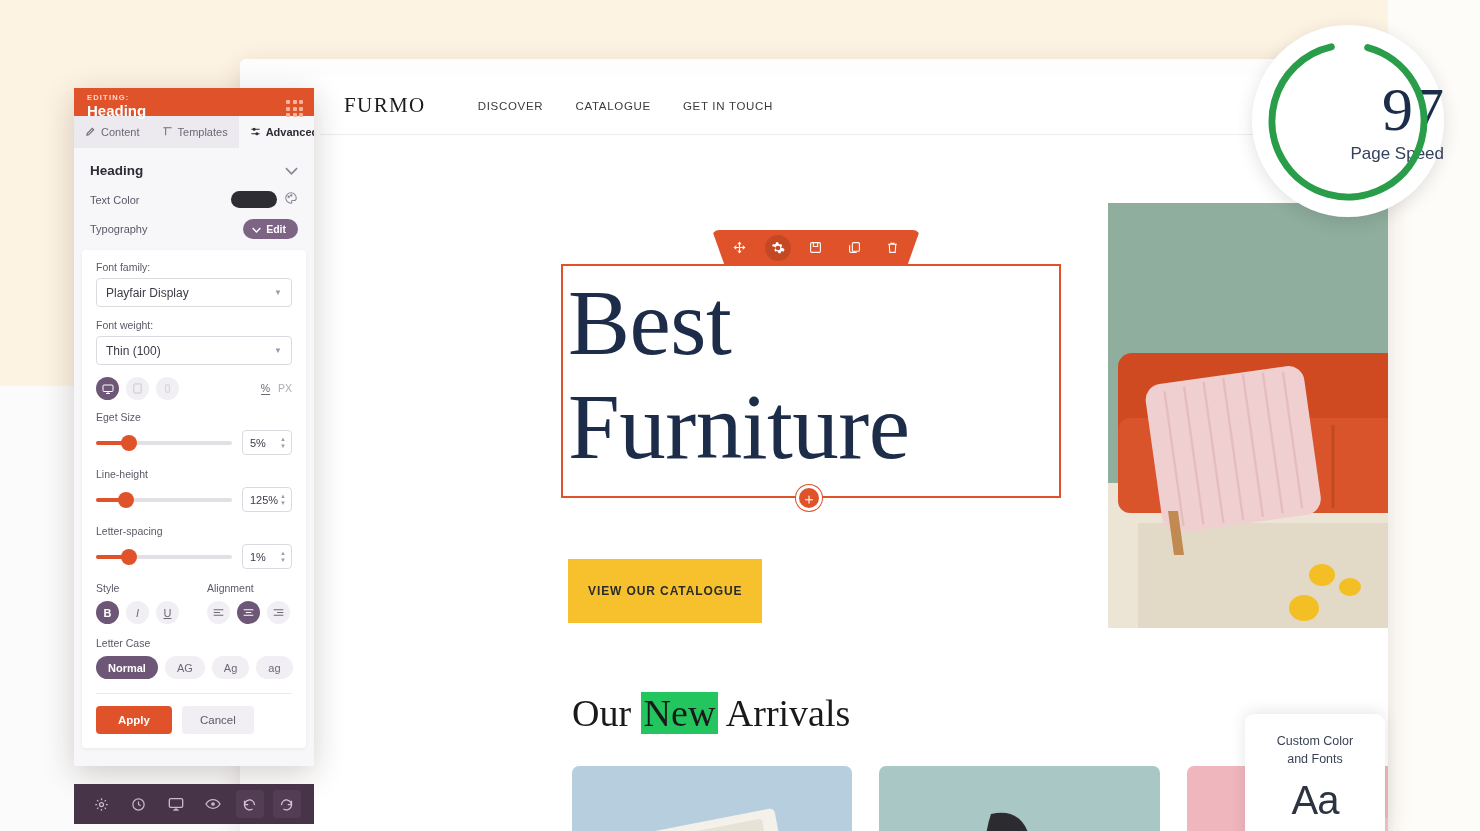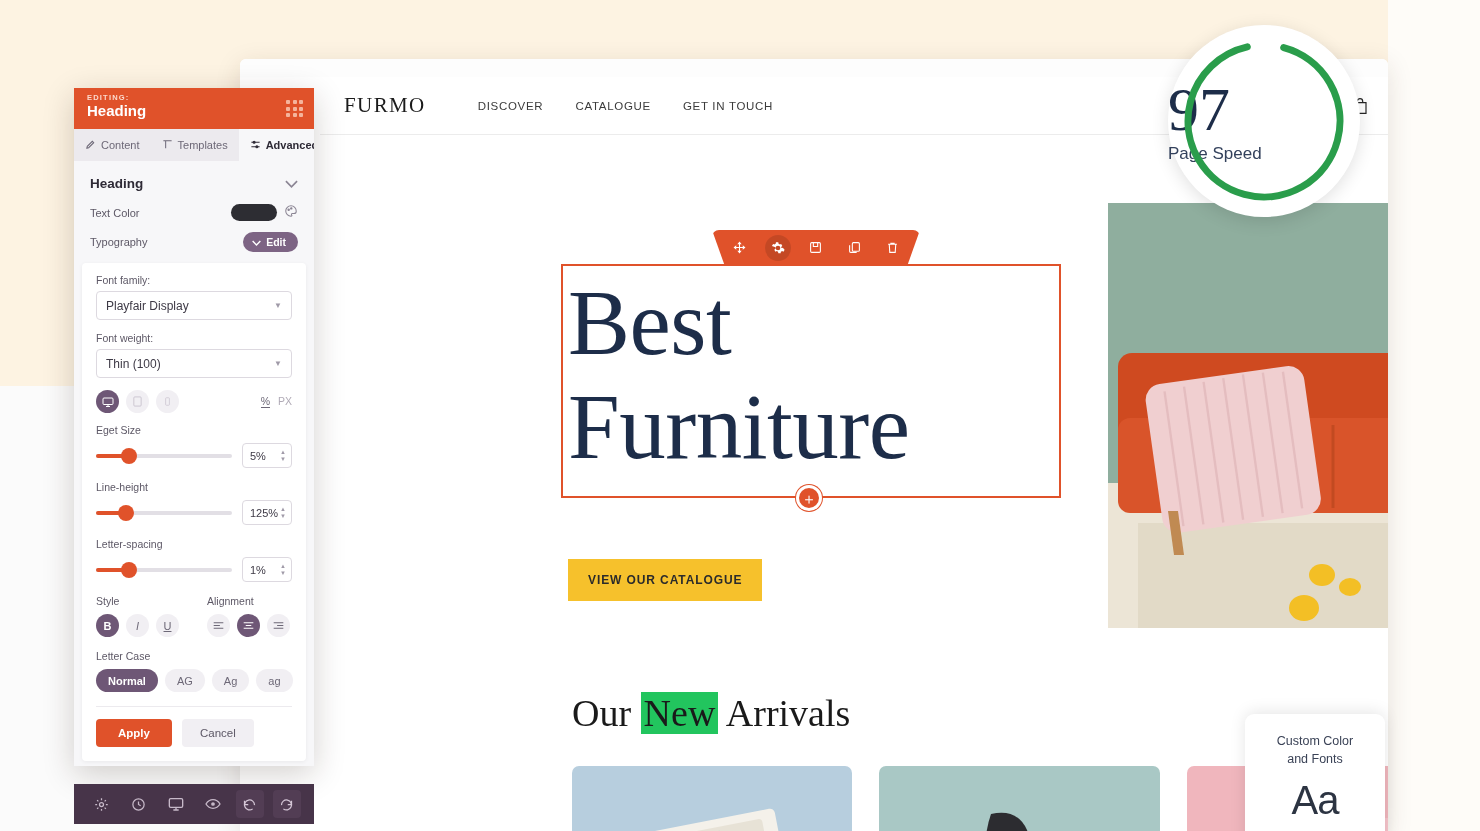--- a/index.html
+++ b/index.html
@@ -93,45 +93,45 @@
   }
 
   #hero-sub {
     position: absolute; left: 252px; top: 385px; width: 520px;
     font-size: 14px; color: #3d3d3d; line-height: 1.5;
   }
   #hero-cta {
     position: absolute; left: 252px; top: 424px;
     background: #f6c12c; color: #2b2b2b;
     font-size: 12px; font-weight: bold; letter-spacing: .9px;
-    padding: 14px 20px; border: none; cursor: pointer;
+    padding: 25px 20px; border: none; cursor: pointer;
   }
 
   #hero-photo {
     position: absolute; left: 792px; top: 68px; width: 440px; height: 425px;
     overflow: hidden;
   }
 
   
   #arrivals-title {
     position: absolute; left: 332px; top: 632px;
     font-family: "Liberation Serif", serif;
     font-size: 38px; color: #1a1a1a;
   }
   #arrivals-title .hl { background: #22c55e; padding: 0 3px; }
 
   #cards { position: absolute; left: 332px; top: 707px; width: 895px; height: 124px; display: flex; gap: 27px; }
   .card { width: 287px; height: 124px; border-radius: 7px 7px 0 0; position: relative; overflow: hidden; }
 
   
   #page-speed {
-    position: absolute; left: 1168px; top: 25px; width: 192px; height: 192px;
+    position: absolute; left: 1252px; top: 25px; width: 192px; height: 192px;
     border-radius: 50%; background: #ffffff;
     box-shadow: 0 4px 18px rgba(0,0,0,.12);
-    display:flex; flex-direction: column; align-items:flex-start; justify-content:center;
+    display:flex; flex-direction: column; align-items:flex-end; justify-content:center;
   }
   #ps-score {
     font-family: "Liberation Serif", serif;
     font-size: 62px; color: #1d2d49; line-height: 1; margin-bottom: 4px;
   }
   #ps-label { font-size: 17px; color: #33415c; }
 
   
   #color-card {
     position: absolute; left: 1245px; top: 714px; width: 140px; height: 149px;
@@ -144,21 +144,21 @@
   #swatches { display:flex; gap: 9px; justify-content:center; margin-top: 14px; }
   .swatch { width: 21px; height: 21px; border-radius: 4px; }
 
   
   #editor-panel {
     position: absolute; left: 74px; top: 88px; width: 240px; height: 678px;
     background: #f7f7f9;
     box-shadow: 0 8px 30px rgba(40,25,15,.20);
     overflow: hidden;
   }
-  #ep-head { background: #e0522a; height: 41px; padding: 5px 24px 0 13px; position: relative; }
+  #ep-head { background: #e0522a; height: 28px; padding: 5px 24px 0 13px; position: relative; }
   #ep-head-sub { font-size: 7.5px; letter-spacing: 1.2px; color: #fbd9cd; font-weight: bold; }
   #ep-head-title { font-size: 15px; font-weight: bold; color: #ffffff; line-height: 1.15; }
   #ep-grip {
     position: absolute; right: 11px; top: 12px;
     display: grid; grid-template-columns: repeat(3, 4px); gap: 2.5px;
   }
   #ep-grip i { width: 4px; height: 4px; background: #f5b49c; border-radius: 1px; display:block; }
 
   #ep-tabs { height: 32px; background: #eceaee; display: flex; align-items: stretch; }
   .ep-tab {

